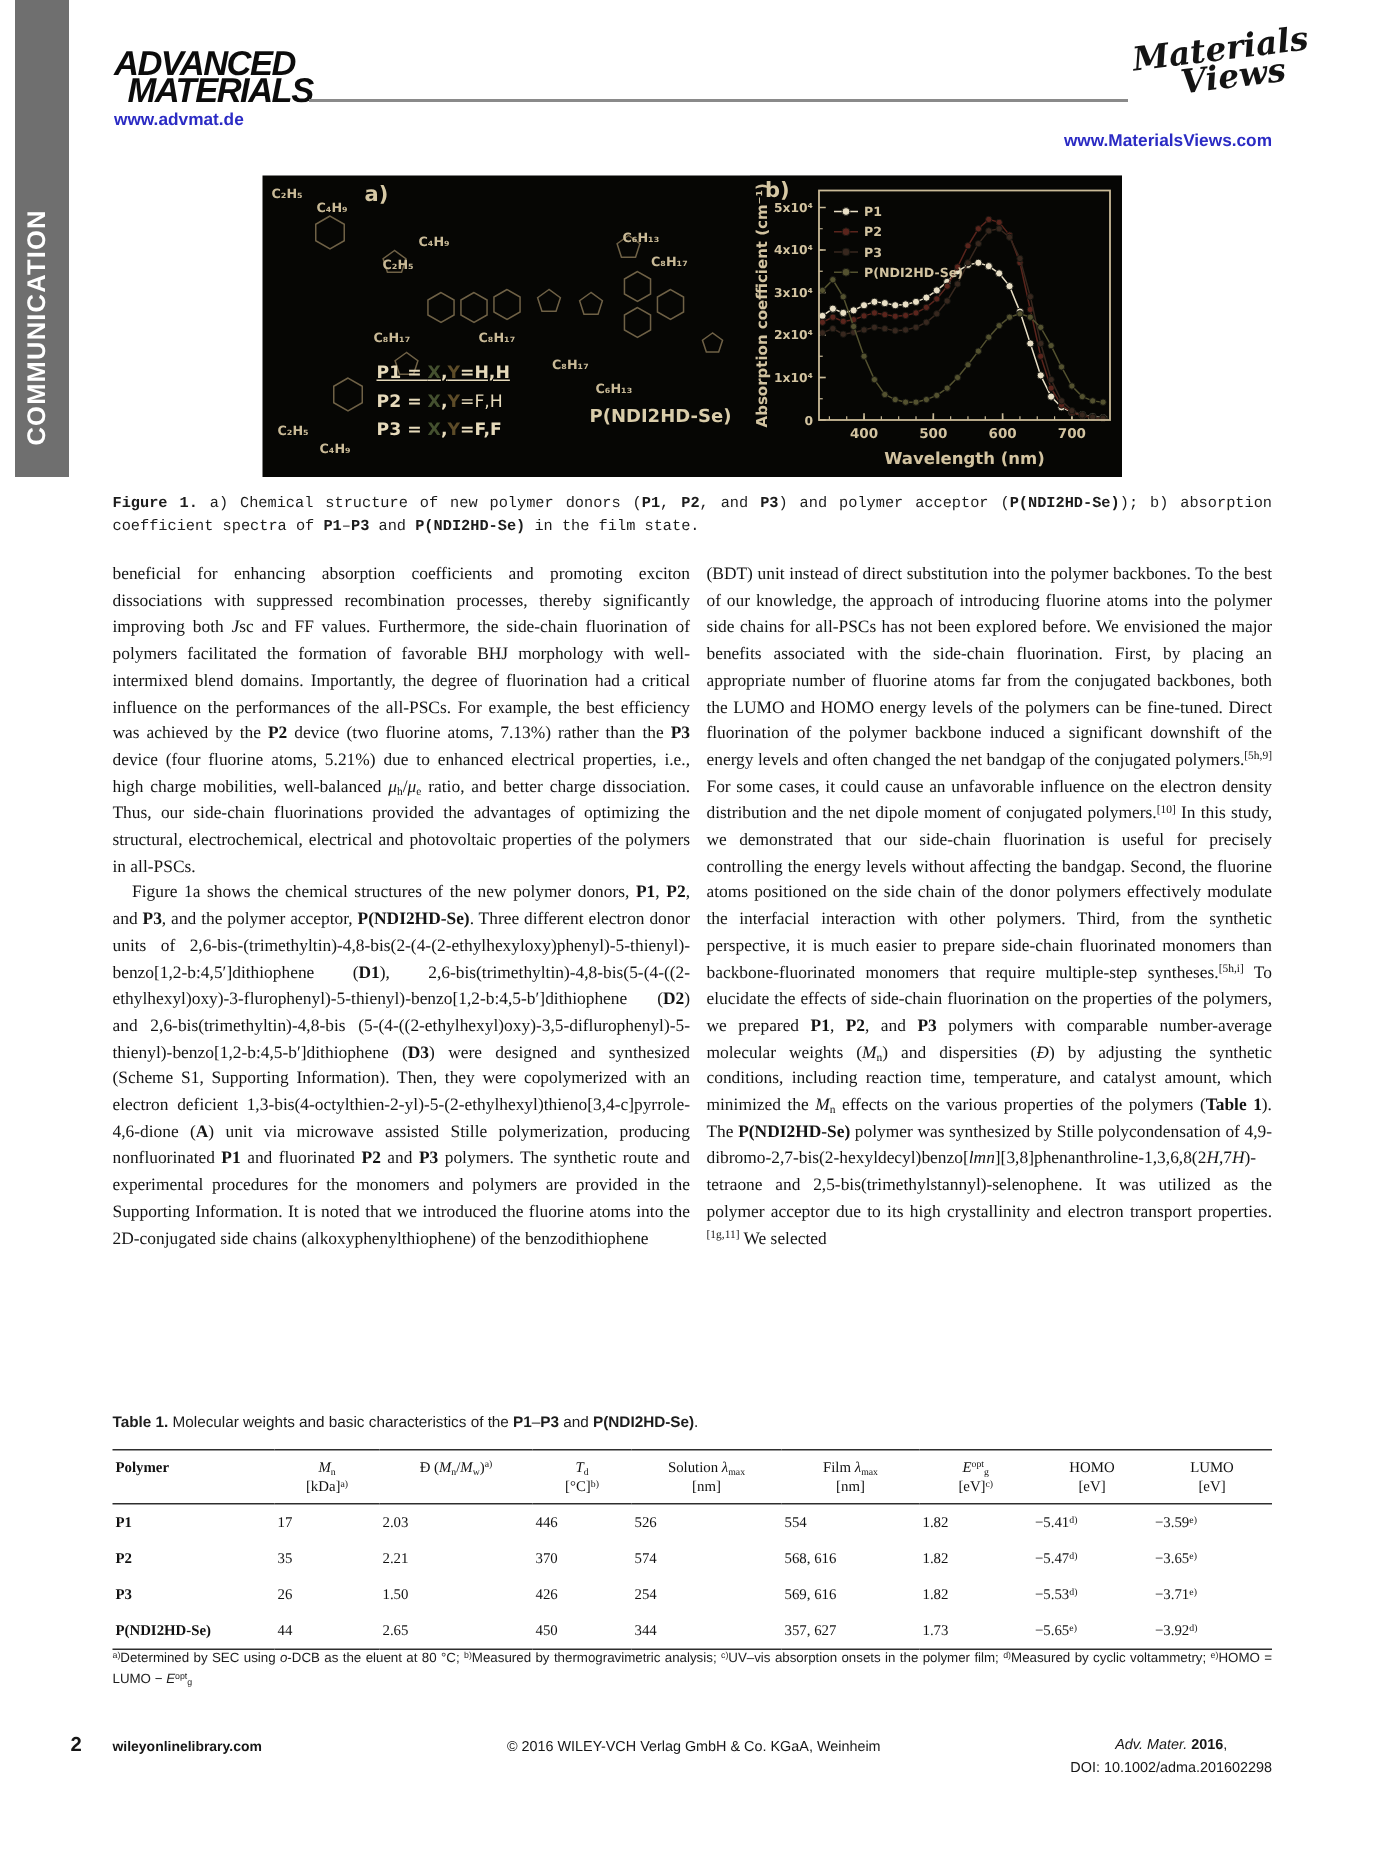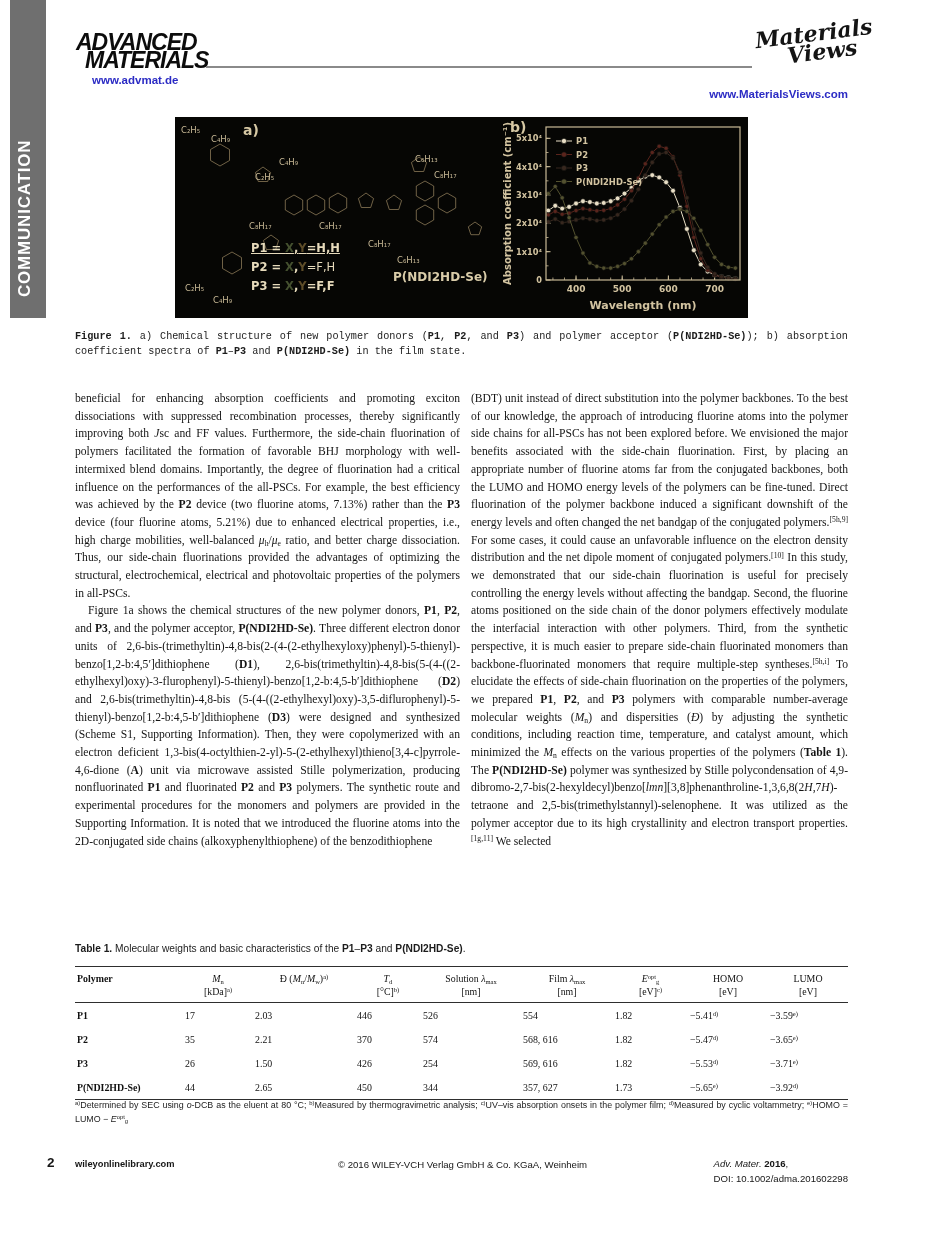--- a/index.html
+++ b/index.html
@@ -8,45 +8,45 @@
   sub{font-size:.66em;line-height:0;position:relative;vertical-align:baseline;top:.28em;}
 
   .sidebar{position:absolute;left:10px;top:0;width:36px;height:318px;background:#6f6f6f;}
   .sidebar-label{position:absolute;left:15px;top:297px;transform:rotate(-90deg);transform-origin:0 0;
     font-family:"Liberation Sans",sans-serif;font-weight:bold;font-size:17px;color:#ffffff;
     letter-spacing:.8px;white-space:nowrap;}
 
   .logo{position:absolute;left:76px;top:33px;font-family:"Liberation Sans",sans-serif;font-style:italic;
     font-weight:900;font-size:23px;line-height:18px;color:#0c0c0c;letter-spacing:-1px;}
   .logo .l2{margin-left:9px;}
-  .advmat-url{position:absolute;left:92px;top:74px;font-family:"Liberation Sans",sans-serif;
+  .advmat-url{position:absolute;left:76px;top:74px;font-family:"Liberation Sans",sans-serif;
     font-weight:bold;font-size:11.5px;color:#2b2bc4;text-decoration:none;}
   .header-rule{position:absolute;left:206px;top:66px;width:546px;height:2px;background:#8a8a8a;}
   .mv-logo{position:absolute;left:756px;top:24px;font-family:"DejaVu Serif",serif;font-style:italic;
     font-weight:bold;color:#141414;transform:rotate(-7deg);font-size:22px;line-height:19px;white-space:nowrap;}
   .mv-logo .l2{margin-left:30px;}
   .mv-url{position:absolute;right:77px;top:88px;font-family:"Liberation Sans",sans-serif;
     font-weight:bold;font-size:11.5px;color:#2b2bc4;text-decoration:none;}
 
   .figure{position:absolute;left:175px;top:117px;width:573px;height:201px;background:#060604;display:flex;overflow:hidden;}
   .panel-a{position:relative;width:325px;height:201px;}
   .panel-b{position:relative;width:248px;height:201px;}
   .panel-label{position:absolute;font-family:"DejaVu Sans",sans-serif;font-weight:bold;font-size:14px;color:#d6c8a4;}
-  .chem-label{position:absolute;font-family:"DejaVu Sans",sans-serif;font-weight:normal;font-size:8.5px;
+  .chem-label{position:absolute;font-family:"DejaVu Sans",sans-serif;font-weight:bold;font-size:8.5px;
     color:#c9ba97;white-space:nowrap;}
   .p-label{position:absolute;font-family:"DejaVu Sans",sans-serif;font-weight:bold;font-size:11.5px;
     color:#e6dabb;white-space:nowrap;}
   .acceptor-label{position:absolute;font-family:"DejaVu Sans",sans-serif;font-weight:bold;font-size:12px;
     color:#d9cca9;white-space:nowrap;}
   .sketch{position:absolute;left:0;top:0;}
 
   .caption{position:absolute;left:75px;top:329px;width:773px;font-family:Liberation Mono, monospace;
     font-size:10.2px;line-height:15px;color:#1c1c1c;text-align:justify;}
 
-  .columns{position:absolute;left:75px;top:390px;width:773px;height:570px;overflow:hidden;text-decoration:underline;}
+  .columns{position:absolute;left:75px;top:374px;width:773px;height:570px;overflow:hidden;text-decoration:underline;}
   .col{position:absolute;top:0;font-size:11.6px;line-height:17.7px;color:#141414;text-align:justify;}
   .col-left{left:0;width:385px;}
   .col-right{left:396px;width:377px;}
   .col p{margin:0;overflow-wrap:break-word;}
   .col p.indent{text-indent:13px;}
 
   .tbl-caption{position:absolute;left:75px;top:943px;width:773px;font-family:"Liberation Sans",sans-serif;
     font-size:10.2px;color:#1c1c1c;}
   .data-table{position:absolute;left:75px;top:966px;width:773px;border-collapse:collapse;
     font-family:Liberation Serif, serif;font-size:9.9px;color:#111;table-layout:fixed;}
@@ -57,21 +57,21 @@
   .data-table tbody tr:last-child td{border-bottom:1px solid #2e2e2e;}
   .data-table .name{text-align:left;font-weight:bold;}
   .footnote{position:absolute;left:75px;top:1099px;width:773px;font-family:"Liberation Sans",sans-serif;
     font-size:8.9px;line-height:13.5px;color:#1c1c1c;text-align:justify;}
 
   .footer{position:absolute;left:0;top:1156px;width:925px;font-family:"Liberation Sans",sans-serif;
     font-size:9.6px;color:#161616;}
   .footer .pagenum{position:absolute;left:47px;top:-1px;font-size:13.5px;font-weight:bold;}
   .footer .left-url{position:absolute;left:75px;top:3px;font-weight:bold;font-size:9.3px;color:#161616;text-decoration:none;}
   .footer .center{position:absolute;left:0;width:925px;top:3px;text-align:center;}
-  .footer .right{position:absolute;right:77px;top:0;text-align:left;line-height:15px;}
+  .footer .right{position:absolute;right:77px;top:0;text-align:center;line-height:15px;}
 </style>
 </head>
 <body>
 
 <div class="sidebar"></div>
 <div class="sidebar-label">COMMUNICATION</div>
 
 <div class="logo">
   <div class="l1">ADVANCED</div>
   <div class="l2">MATERIALS</div>

